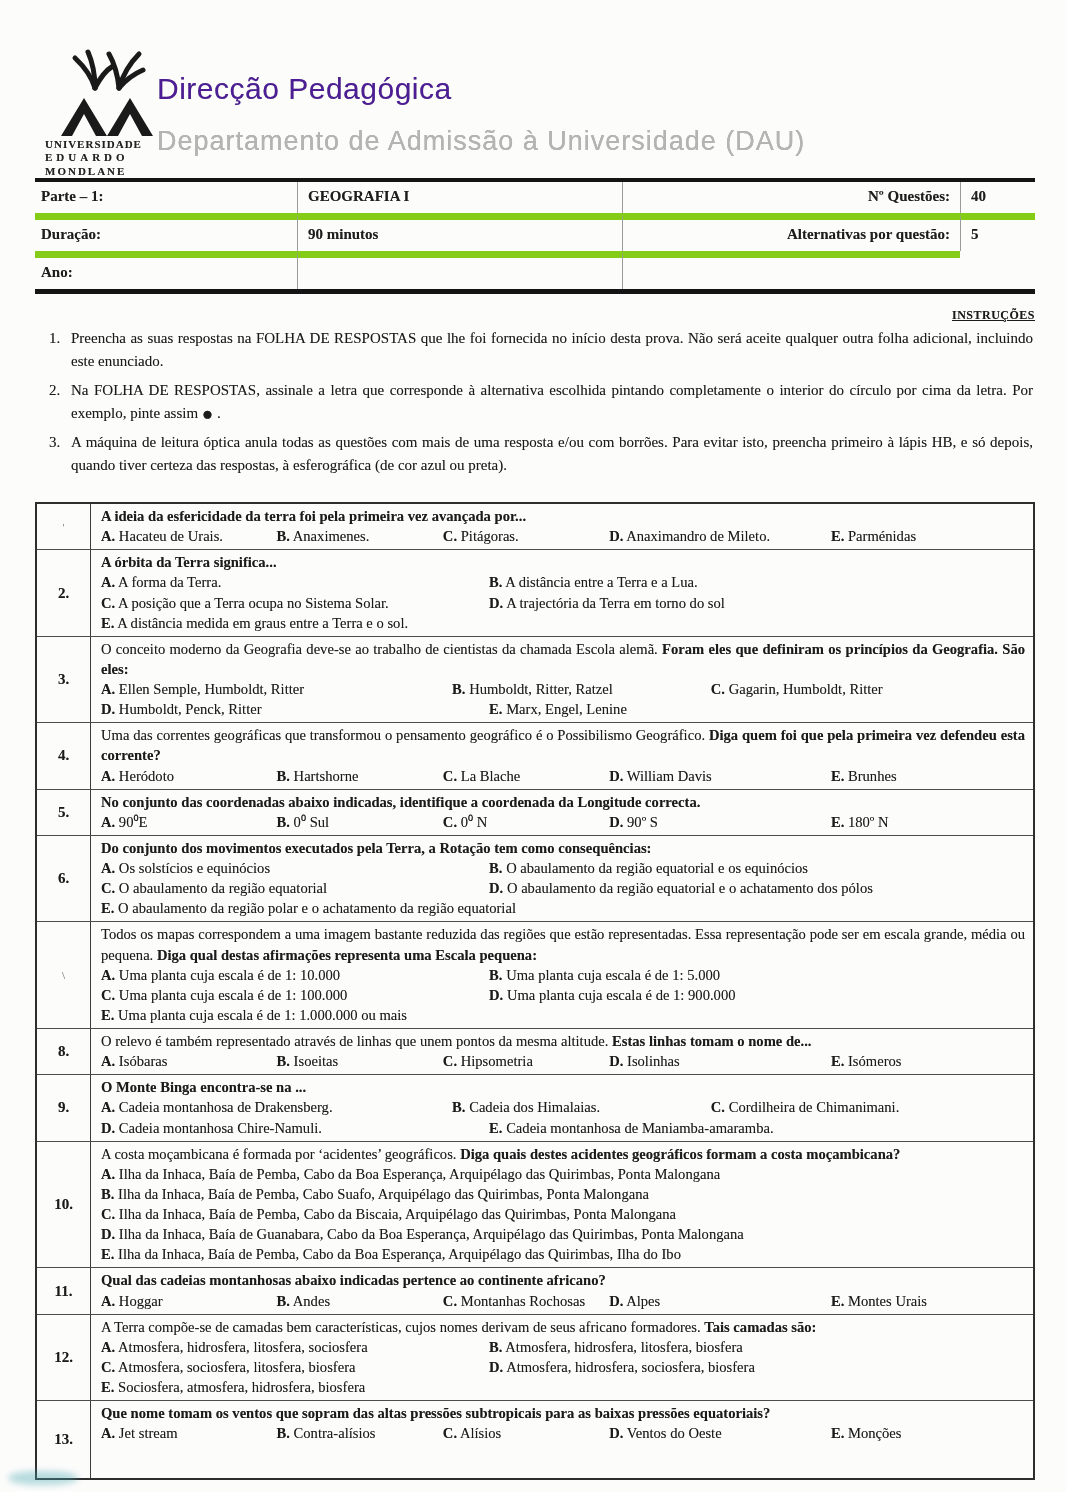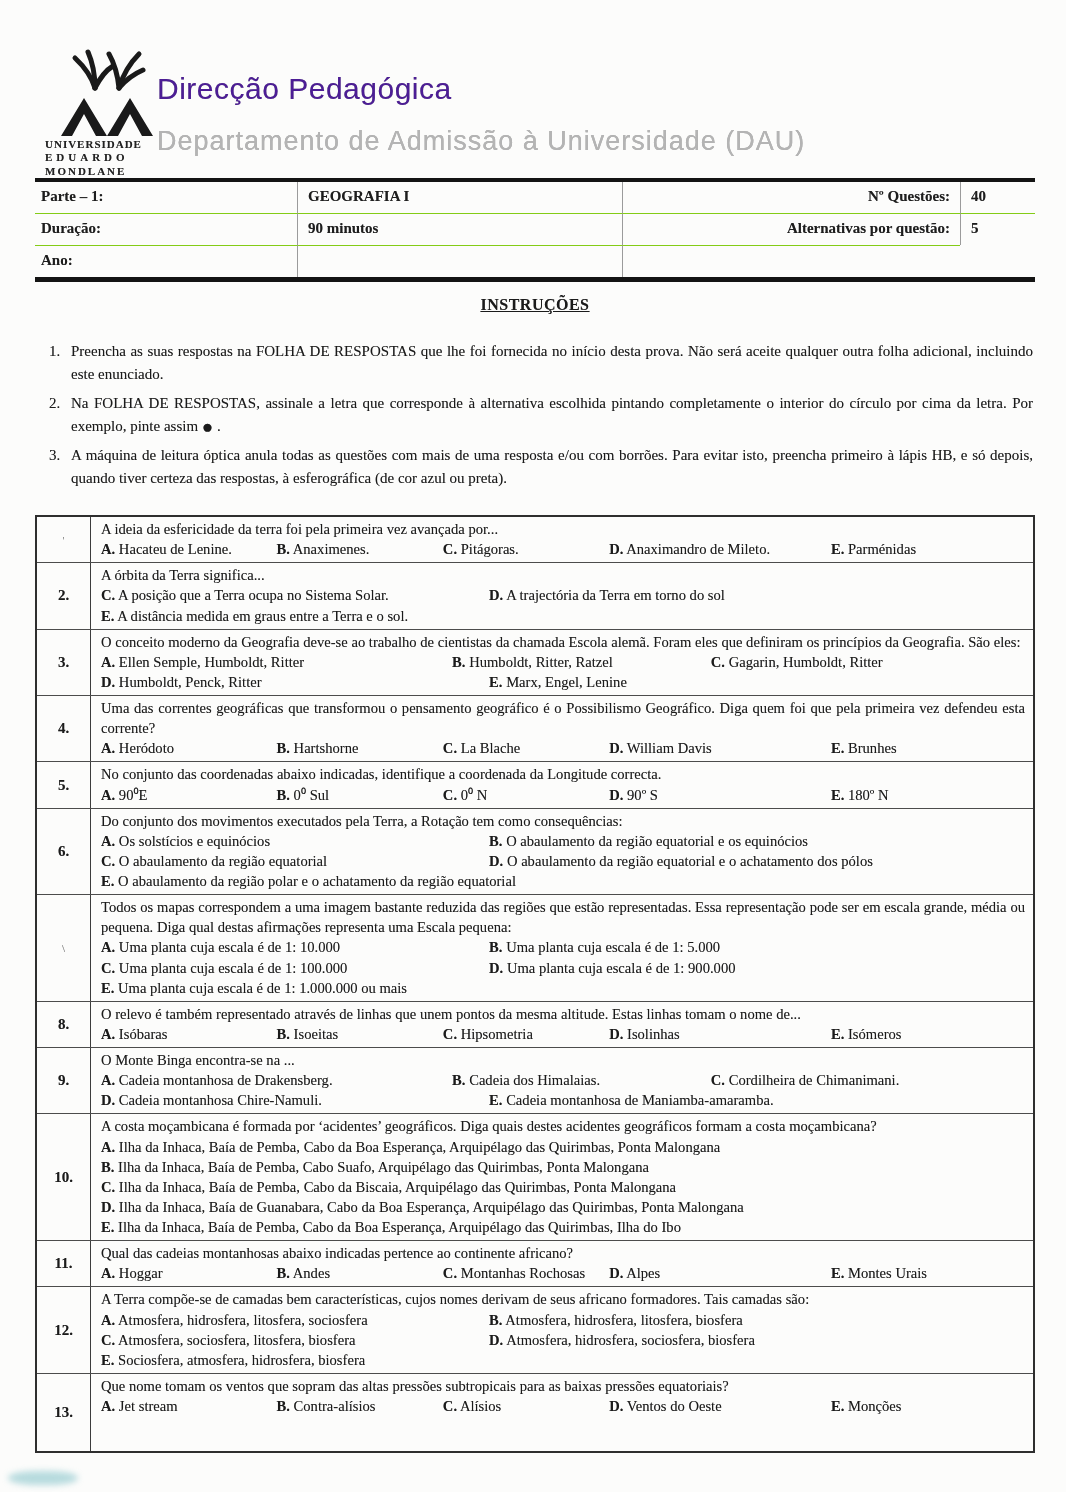--- a/index.html
+++ b/index.html
@@ -25,53 +25,53 @@
   }
   .hdr-subtitle{
     position:absolute;left:122px;top:126px;width:870px;
     font-family:"Liberation Sans", sans-serif;font-size:27px;color:#b4b4b4;
     letter-spacing:1px;filter:blur(.6px);white-space:nowrap;
   }
 
   
   .meta{border-top:4px solid #141414;border-bottom:5px solid #141414;}
   .meta-row{display:grid;grid-template-columns:262px 325px 338px 75px;}
-  .meta-row + .meta-row .meta-cell{border-top:1px solid #84cc16;}
+  .meta-row + .meta-row .meta-cell{border-top:7px solid #84cc16;}
   .meta-cell{
     padding:6px 8px 5px 10px;font-size:15px;font-weight:bold;color:#1d1d1d;
     border-left:1px solid #9b9b9b;min-height:20px;
   }
   .meta-cell.first{border-left:none;padding-left:6px;}
   .meta-cell.rlabel{text-align:right;padding-right:10px;}
 
   
   .instructions{margin-top:14px;}
   .instr-title{
-    text-align:center;font-weight:bold;font-size:16px;letter-spacing:.5px;
-    text-decoration:underline;margin-bottom:26px;
+    text-align:right;font-weight:bold;font-size:12px;letter-spacing:.5px;
+    text-decoration:underline;margin-bottom:4px;
   }
   .instr-item{display:flex;margin-bottom:7px;font-size:15px;line-height:1.5;}
   .instr-num{width:36px;flex:none;padding-left:14px;box-sizing:border-box;}
   .instr-text{flex:1;text-align:justify;padding-right:2px;}
   .ink-dot{font-size:19px;line-height:1;vertical-align:-2px;}
 
   
   .qtable{margin-top:26px;border:2px solid #2e2e2e;}
   .q-row{display:flex;}
   .q-row + .q-row{border-top:1.5px solid #4c4c4c;}
   .q-num{
     width:53px;flex:none;border-right:1.5px solid #3c3c3c;
     display:flex;align-items:center;justify-content:center;
     font-weight:bold;font-size:15px;
   }
   .q-num.faint{color:#8e8e8e;font-weight:normal;font-size:11px;}
   .q-content{flex:1;padding:2px 8px 3px 10px;font-size:14.6px;line-height:1.38;}
   .q-row:last-child .q-content{min-height:72px;}
   .q-stem{text-align:justify;}
-  .q-stem .sb{font-weight:normal;}
+  .q-stem .sb{font-weight:bold;}
   .opt-line{display:flex;}
   .opt{display:inline-block;vertical-align:top;padding-right:6px;box-sizing:border-box;}
   .opt-l{font-weight:bold;}
   .cols5 .opt:nth-child(1){width:19%;}
   .cols5 .opt:nth-child(2){width:18%;}
   .cols5 .opt:nth-child(3){width:18%;}
   .cols5 .opt:nth-child(4){width:24%;}
   .cols5 .opt:nth-child(5){flex:1;}
   .cols3 .opt:nth-child(1){width:38%;}
   .cols3 .opt:nth-child(2){width:28%;}
@@ -151,32 +151,36 @@
       <div class="instr-text"><span>A máquina de leitura óptica anula todas as questões com mais de uma resposta e/ou com borrões. Para evitar isto, preencha primeiro à lápis HB, e só depois, quando tiver certeza das respostas, à esferográfica (de cor azul ou preta).</span></div>
     </div>
   </div>
 
   <div class="qtable" id="qtable">
       <div class="q-row">
         <div class="q-num faint">'</div>
         <div class="q-content">
           <div class="q-stem"><span class="sb">A ideia da esfericidade da terra foi pela primeira vez avançada por...</span></div>
           <div class="opt-line cols5">
-            <span class="opt"><span class="opt-l">A.</span> <span class="opt-t">Hacateu de Lenine.</span></span>
+            <span class="opt"><span class="opt-l">A.</span> <span class="opt-t">Hacateu de Urais.</span></span>
             <span class="opt"><span class="opt-l">B.</span> <span class="opt-t">Anaximenes.</span></span>
             <span class="opt"><span class="opt-l">C.</span> <span class="opt-t">Pitágoras.</span></span>
             <span class="opt"><span class="opt-l">D.</span> <span class="opt-t">Anaximandro de Mileto.</span></span>
             <span class="opt"><span class="opt-l">E.</span> <span class="opt-t">Parménidas</span></span>
           </div>
         </div>
       </div>
       <div class="q-row">
         <div class="q-num">2.</div>
         <div class="q-content">
           <div class="q-stem"><span class="sb">A órbita da Terra significa...</span></div>
+          <div class="opt-line cols2">
+            <span class="opt"><span class="opt-l">A.</span> <span class="opt-t">A forma da Terra.</span></span>
+            <span class="opt"><span class="opt-l">B.</span> <span class="opt-t">A distância entre a Terra e a Lua.</span></span>
+          </div>
           <div class="opt-line cols2">
             <span class="opt"><span class="opt-l">C.</span> <span class="opt-t">A posição que a Terra ocupa no Sistema Solar.</span></span>
             <span class="opt"><span class="opt-l">D.</span> <span class="opt-t">A trajectória da Terra em torno do sol</span></span>
           </div>
           <div class="opt-line cols1">
             <span class="opt"><span class="opt-l">E.</span> <span class="opt-t">A distância medida em graus entre a Terra e o sol.</span></span>
           </div>
         </div>
       </div>
       <div class="q-row">

